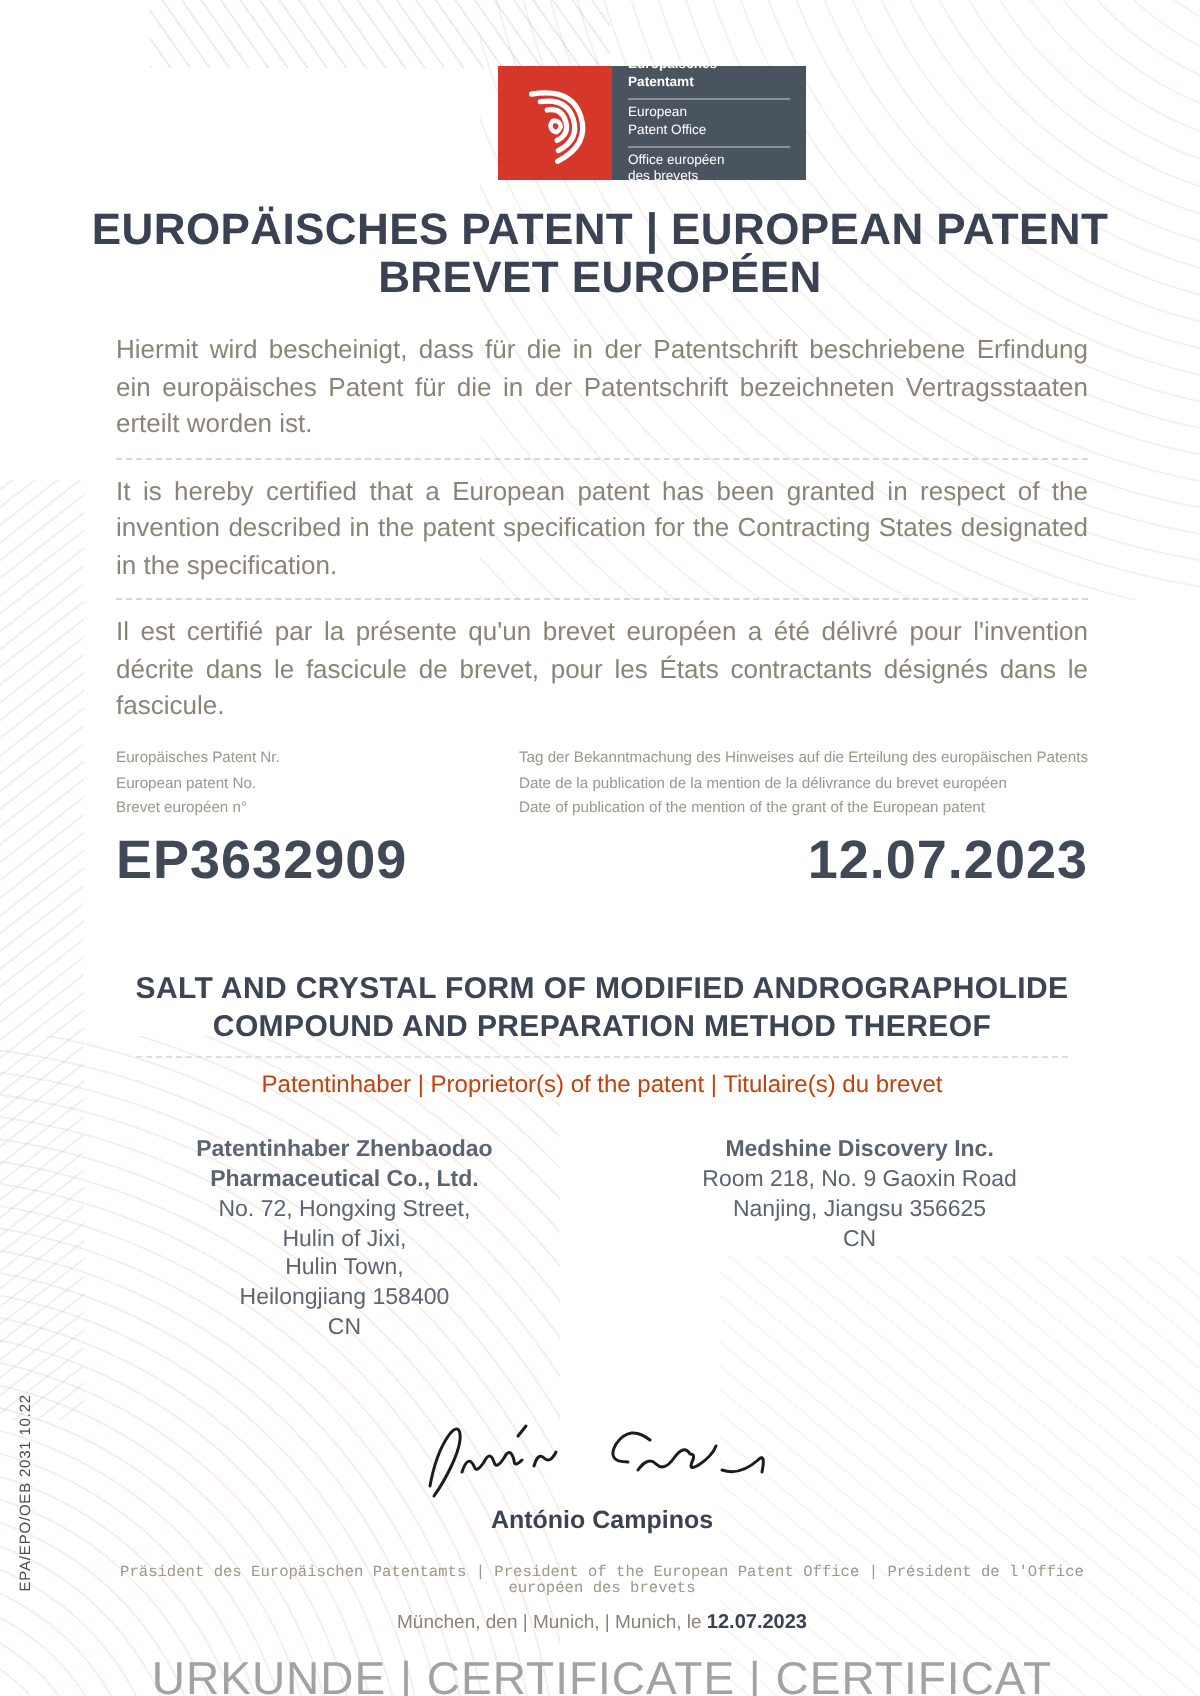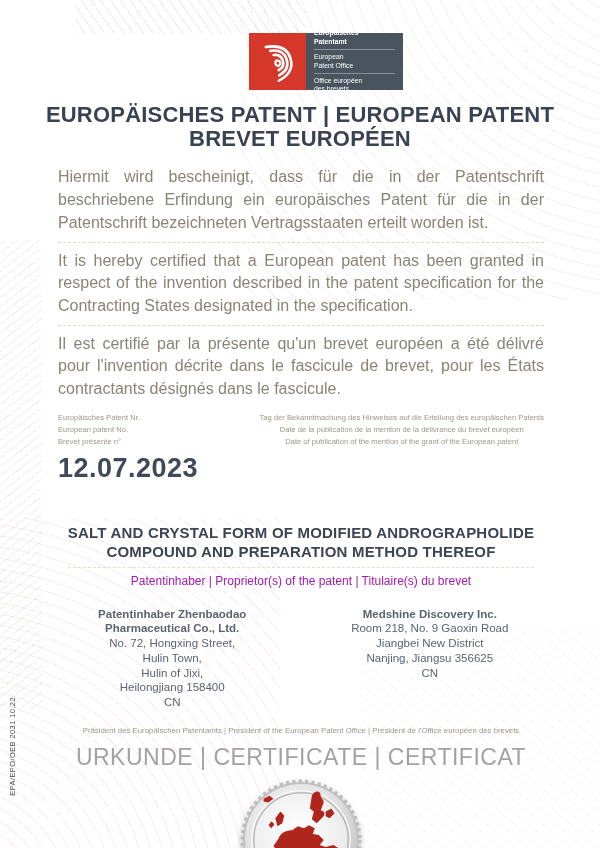--- a/index.html
+++ b/index.html
@@ -68,49 +68,49 @@
     margin-top:13px; text-align:center;
     font-size:22px; font-weight:bold; color:#3a4152;
     line-height:1.1; letter-spacing:0.2px;
   }
 
   
   .content { position:relative; padding:0 56px 0 58px; }
 
   .cert-paras { margin-top:15px; }
   .para {
-    font-size:16px; line-height:1.42; color:#8a8478;
+    font-size:13px; line-height:1.42; color:#8a8478;
     text-align:justify;
   }
   .dashed-sep { border-top:1px dashed #dcd5c8; margin:7px 0; }
 
   .ref-row { display:flex; justify-content:space-between; margin-top:11px;gap:36px; }
   .ref-labels { font-size:7.6px; color:#9c968b; line-height:1.6; }
-  .ref-labels.right { text-align:center; max-width:335px; }
+  .ref-labels.right { text-align:left; max-width:335px; }
 
   .value-row { display:flex; justify-content:space-between; align-items:baseline; margin-top:5px; }
   .big-value { font-size:27px; font-weight:bold; color:#414959; letter-spacing:0.5px; }
 
   .invention { margin-top:40px; text-align:center; }
   .invention-title {
     font-size:15px; font-weight:bold; color:#3d4454; line-height:1.25;
     letter-spacing:0.2px;
   }
   .invention .dashed-sep { margin:5px 10px 6px; border-top-color:#e3ddd2; }
-  .proprietor-label { font-size:12px; color:#a21caf; }
+  .proprietor-label { font-size:12px; color:#c2410c; }
 
   .proprietor-row { display:flex; justify-content:space-between; margin-top:19px; }
   .proprietor-col { width:47%; text-align:center; color:#5c646f; font-size:11.5px; line-height:1.28; }
   .proprietor-col .name { font-weight:bold; }
 
   .sig-block { margin-top:34px; text-align:center; }
   .sig-svg { display:block; margin:0 auto; }
   .sig-name { font-size:12.5px; font-weight:bold; color:#3c434f; margin-top:2px; }
 
-  .president-line { margin-top:16px; text-align:center; font-size:7.8px; color:#9c968b; }
+  .president-line { margin-top:16px; text-align:center; font-size:7.8px; color:#9c968b;font-family:Liberation Mono, monospace; }
   .place-line { margin-top:7px; text-align:center; font-size:9.5px; color:#8a8478; }
   .place-line .date { font-weight:bold; color:#3a4150; font-size:10px; }
 
   .certificate-label {
     margin-top:9px; text-align:center;
     font-size:23px; color:#a2a2a2; letter-spacing:0.5px;
     font-weight:normal;
   }
 
   .seal-wrap { margin-top:5px; display:flex; justify-content:center; }
@@ -171,63 +171,81 @@
       <div class="dashed-sep"></div>
       <p class="para">It is hereby certified that a European patent has been granted in respect of the invention described in the patent specification for the Contracting States designated in the specification.</p>
       <div class="dashed-sep"></div>
       <p class="para">Il est certifié par la présente qu'un brevet européen a été délivré pour l'invention décrite dans le fascicule de brevet, pour les États contractants désignés dans le fascicule.</p>
     </div>
 
     <div class="ref-row">
       <div class="ref-labels">
         <div>Europäisches Patent Nr.</div>
         <div>European patent No.</div>
-        <div>Brevet présente n°</div>
+        <div>Brevet européen n°</div>
       </div>
       <div class="ref-labels right">
         <div>Tag der Bekanntmachung des Hinweises auf die Erteilung des europäischen Patents</div>
         <div>Date de la publication de la mention de la délivrance du brevet européen</div>
         <div>Date of publication of the mention of the grant of the European patent</div>
       </div>
     </div>
 
     <div class="value-row">
+      <div class="big-value">EP3632909</div>
       <div class="big-value">12.07.2023</div>
     </div>
 
     <div class="invention">
       <div class="invention-title">
         <div>SALT AND CRYSTAL FORM OF MODIFIED ANDROGRAPHOLIDE</div>
         <div>COMPOUND AND PREPARATION METHOD THEREOF</div>
       </div>
       <div class="dashed-sep"></div>
       <div class="proprietor-label">Patentinhaber | Proprietor(s) of the patent | Titulaire(s) du brevet</div>
     </div>
 
     <div class="proprietor-row">
       <div class="proprietor-col">
         <div class="name">Patentinhaber Zhenbaodao Pharmaceutical Co., Ltd.</div>
         <div>No. 72, Hongxing Street,</div>
+        <div>Hulin of Jixi,</div>
         <div>Hulin Town,</div>
-        <div>Hulin of Jixi,</div>
         <div>Heilongjiang 158400</div>
         <div>CN</div>
       </div>
       <div class="proprietor-col">
         <div class="name">Medshine Discovery Inc.</div>
         <div>Room 218, No. 9 Gaoxin Road</div>
-        <div>Jiangbei New District</div>
         <div>Nanjing, Jiangsu 356625</div>
         <div>CN</div>
       </div>
     </div>
 
+    <div class="sig-block">
+      <svg class="sig-svg" width="200" height="46" viewBox="0 0 200 46">
+        <g stroke="#1c1c1c" stroke-width="1.5" fill="none" stroke-linecap="round" stroke-linejoin="round">
+          <path d="M14 38 C18 16, 28 4, 29 12 C30 20, 21 36, 16 43"></path>
+          <path d="M30 31 q3 -9 6 -3 q1 4 5 -2 q3 -6 5 0 q1 4 5 -2 q3 -6 5 1 q0 4 4 0"></path>
+          <path d="M58 13 l4 -5"></path>
+          <path d="M66 28 q2 -7 5 -4 t6 -3"></path>
+          <path d="M124 15 q-10 -8 -17 2 q-5 9 6 9"></path>
+          <path d="M118 30 q5 -7 9 -3 t9 -3 t8 -2 q3 0 1 4 q-2 5 4 1 q6 -4 8 -9"></path>
+          <path d="M160 30 q9 3 18 -5 q4 -4 2 6"></path>
+        </g>
+      </svg>
+      <div class="sig-name">António Campinos</div>
+    </div>
 
     <div class="president-line">Präsident des Europäischen Patentamts | President of the European Patent Office | Président de l'Office européen des brevets</div>
 
+    <div class="place-line">
+      <span>München, den | Munich, | Munich, le</span>
+      <span class="date">12.07.2023</span>
+    </div>
 
     <div class="certificate-label">URKUNDE | CERTIFICATE | CERTIFICAT</div>
 
     <div class="seal-wrap">
       <svg width="128" height="128" viewBox="0 0 130 130">
         <defs>
           <radialGradient id="discGrad" cx="42%" cy="36%" r="75%">
             <stop offset="0%" stop-color="#fafafa"></stop>
             <stop offset="55%" stop-color="#e4e4e4"></stop>
             <stop offset="100%" stop-color="#b6b6b6"></stop>

